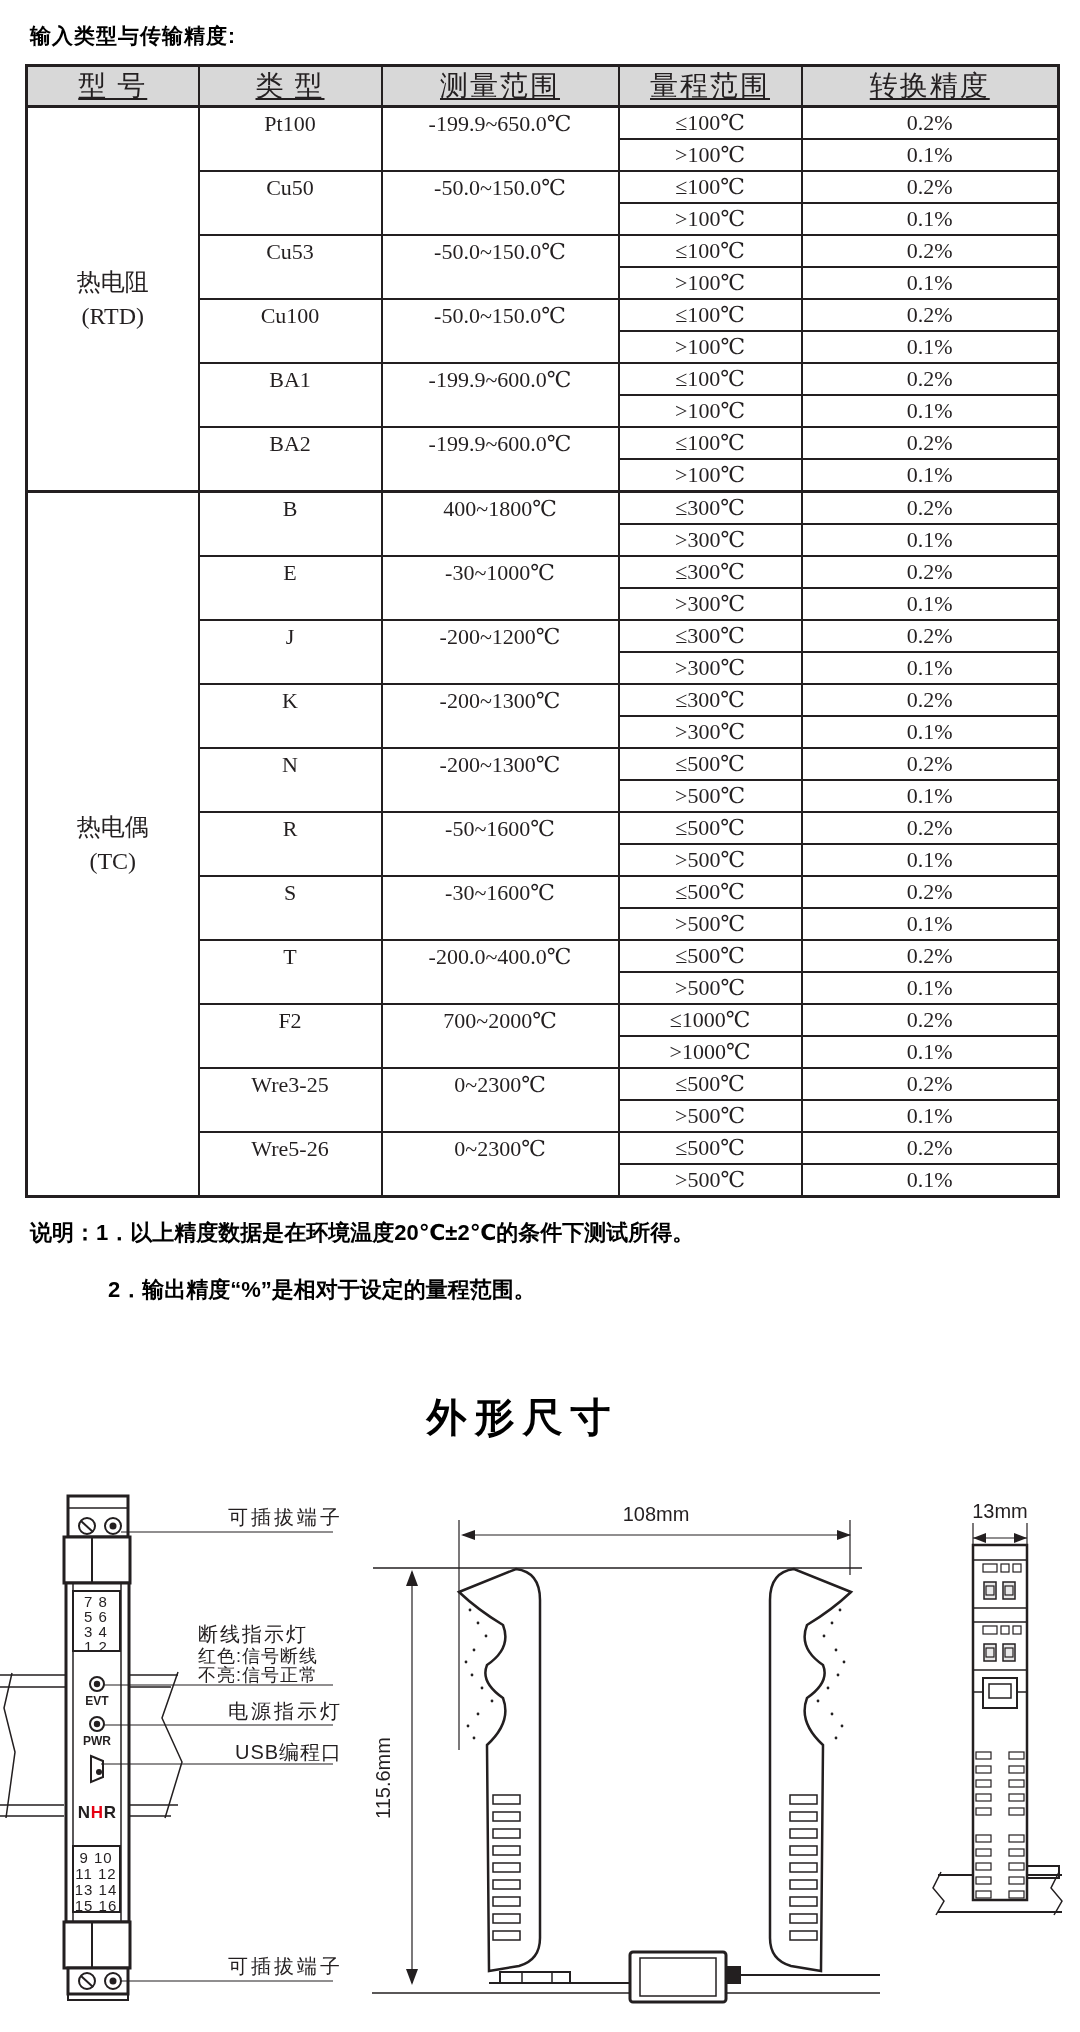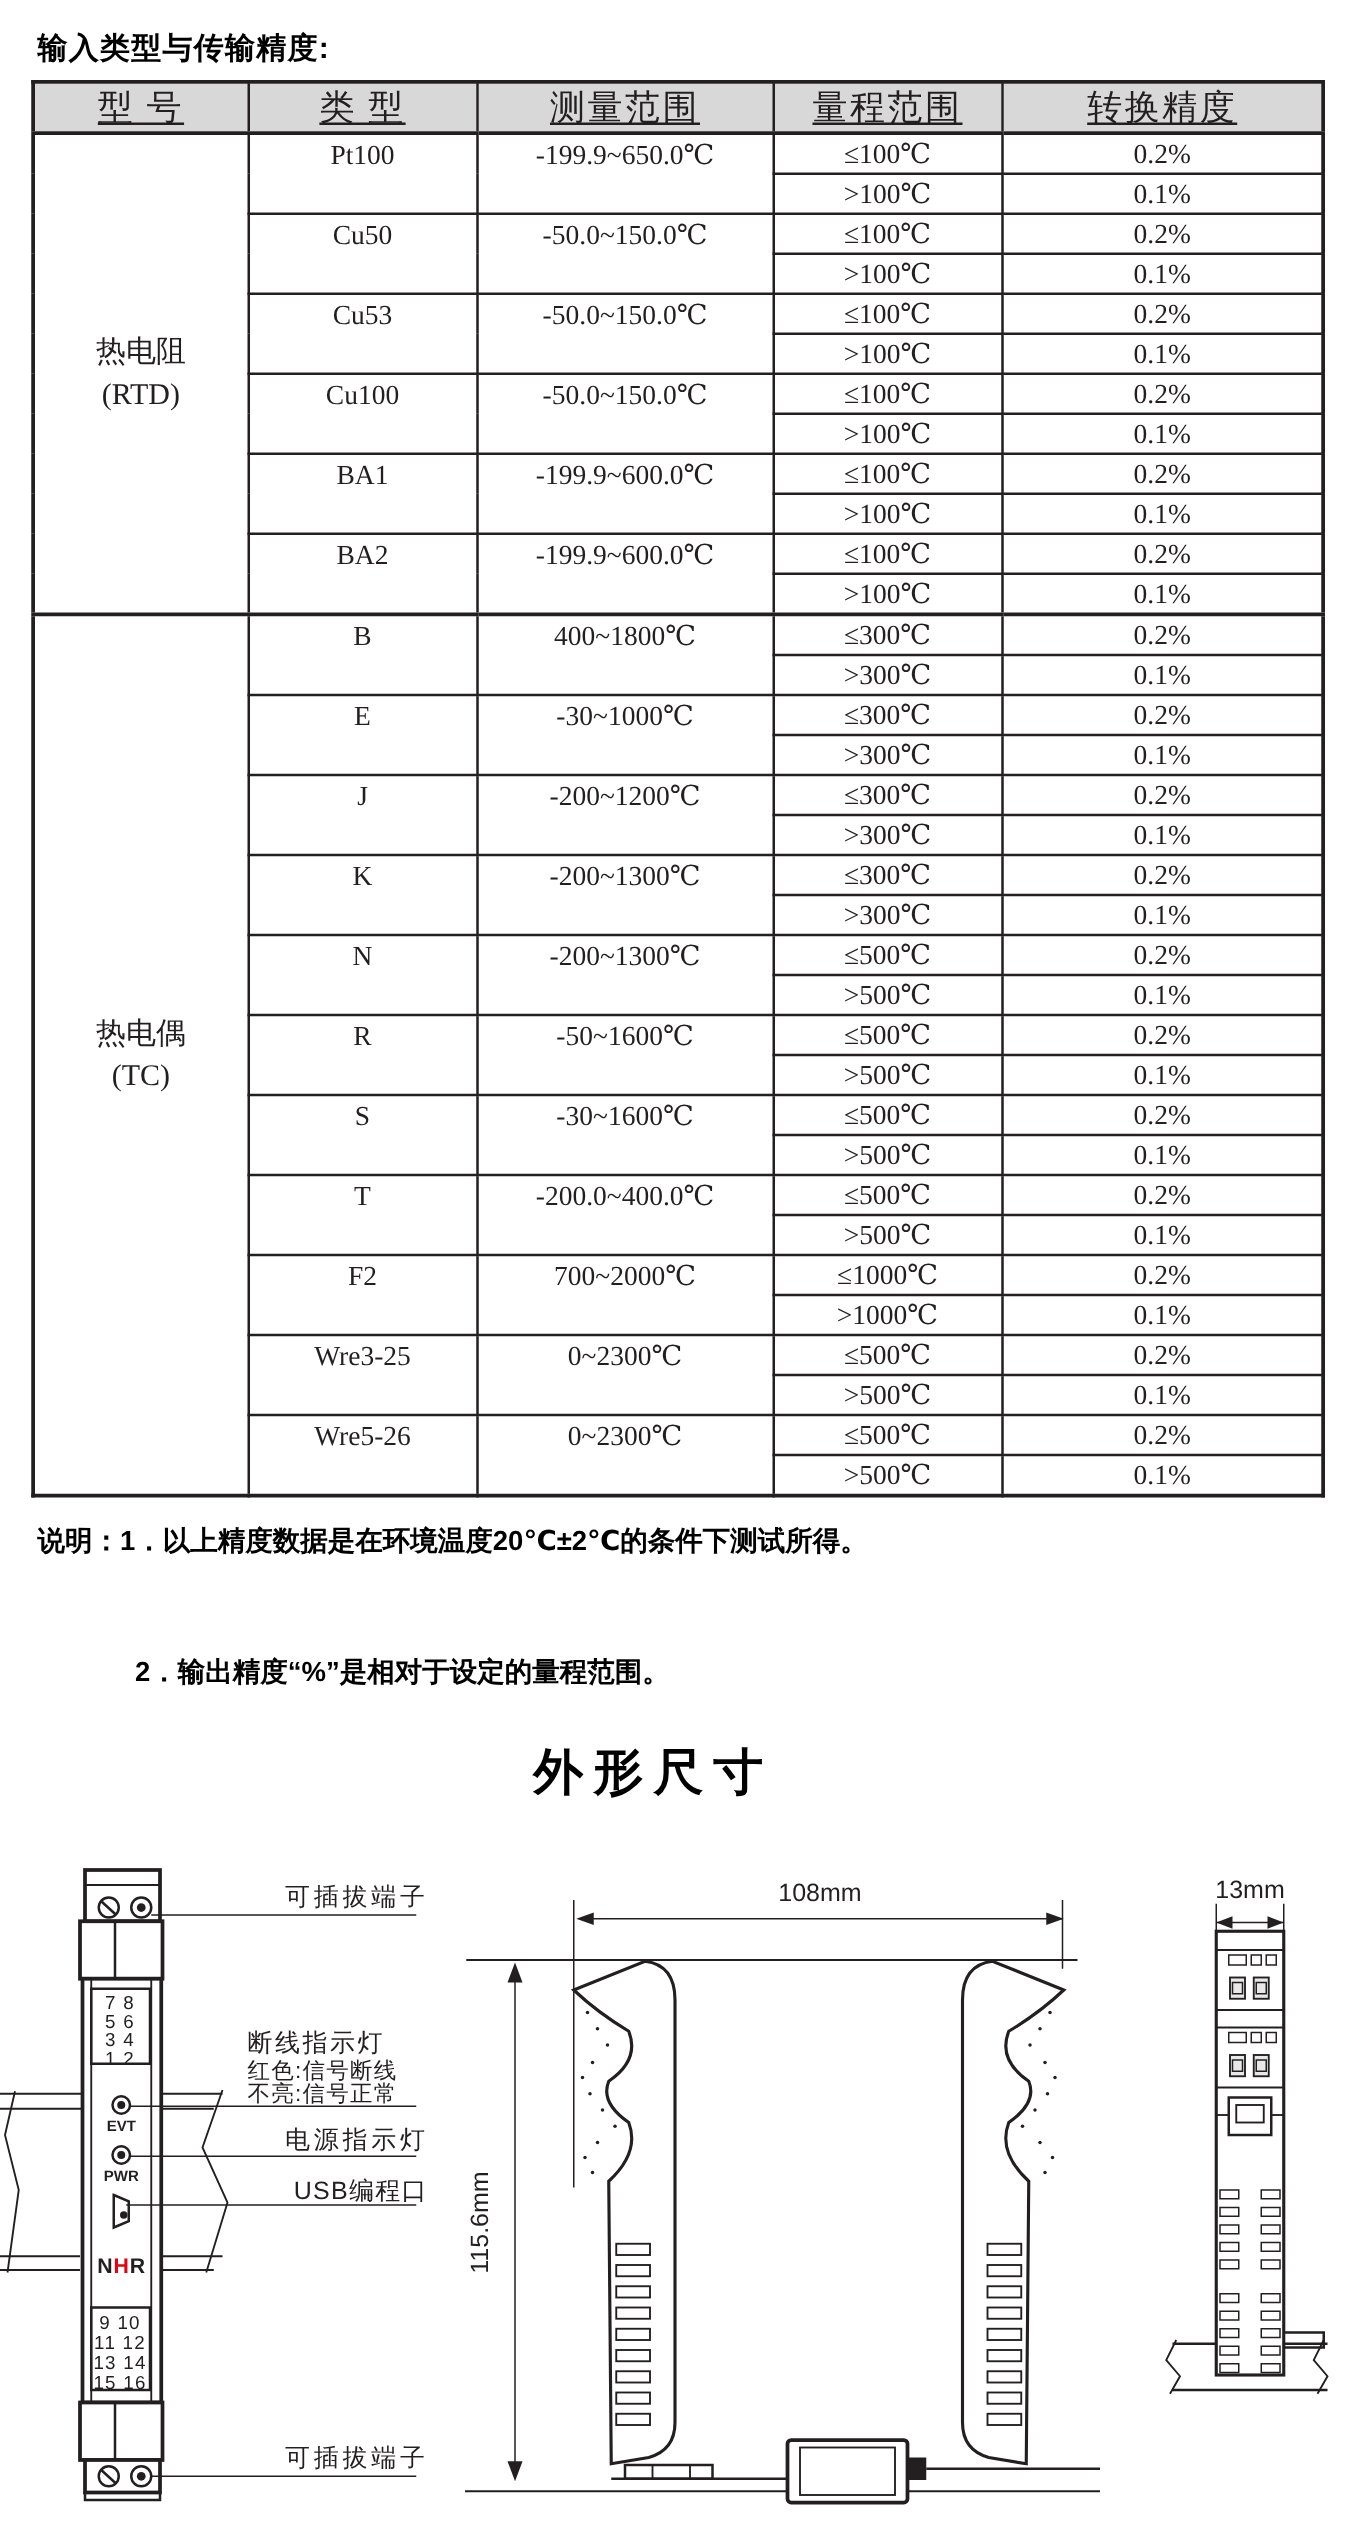--- a/index.html
+++ b/index.html
@@ -3,39 +3,39 @@
 <meta charset="utf-8">
 <style>
   html,body{margin:0;padding:0;}
   body{
     width:1080px;height:2032px;position:relative;background:#ffffff;
     font-family:"Liberation Sans","DejaVu Sans",sans-serif;color:#1a1a1a;
     overflow:hidden;
   }
   .doc-title{
     position:absolute;left:30px;top:22px;
-    font-size:24px;font-weight:bold;letter-spacing:1px;color:#000;
+    font-size:21px;font-weight:bold;letter-spacing:1px;color:#000;
   }
   .tbl-wrap{position:absolute;left:25px;top:64px;}
   table.spec{
     border-collapse:collapse;border:3px solid #231f20;table-layout:fixed;
     width:1032px;font-family:"Liberation Serif","DejaVu Serif",serif;color:#231f20;
   }
   .spec th,.spec td{border:2px solid #231f20;text-align:center;padding:0;overflow:hidden;}
   .spec thead th{background:#d8d8d8;font-size:28px;font-weight:normal;height:31px;}
   .spec .hdr{text-decoration:underline;text-underline-offset:3px;letter-spacing:2px;}
   .spec tbody tr{height:32px;}
   .spec td{font-size:22px;line-height:30px;}
   .spec tr.sub td{border-top:1px solid #22c55e;}
   .spec tr.group-start td{border-top:3px solid #231f20;margin-top:28px;}
   .spec td.cell-type,.spec td.cell-range{vertical-align:top;line-height:31px;}
   .spec td.cell-model{font-size:24px;line-height:34px;}
   .notes{position:absolute;left:30px;top:1218px;width:1030px;font-size:22px;font-weight:bold;color:#000;}
   .note-line{height:57px;white-space:nowrap;}
-  .note-line.indent{padding-left:78px;margin-top:48px;}
+  .note-line.indent{padding-left:78px;}
   .sec-title{
     position:absolute;top:1390px;left:0;width:1045px;text-align:center;
     font-size:40px;font-weight:bold;letter-spacing:8px;color:#000;
   }
   svg{position:absolute;left:0;top:1460px;}
   .ln{stroke:#231f20;fill:none;}
   .fill-ln{stroke:#231f20;fill:#ffffff;}
   .w1{stroke-width:1.2;}
   .w15{stroke-width:1.5;}
   .w2{stroke-width:2;}

